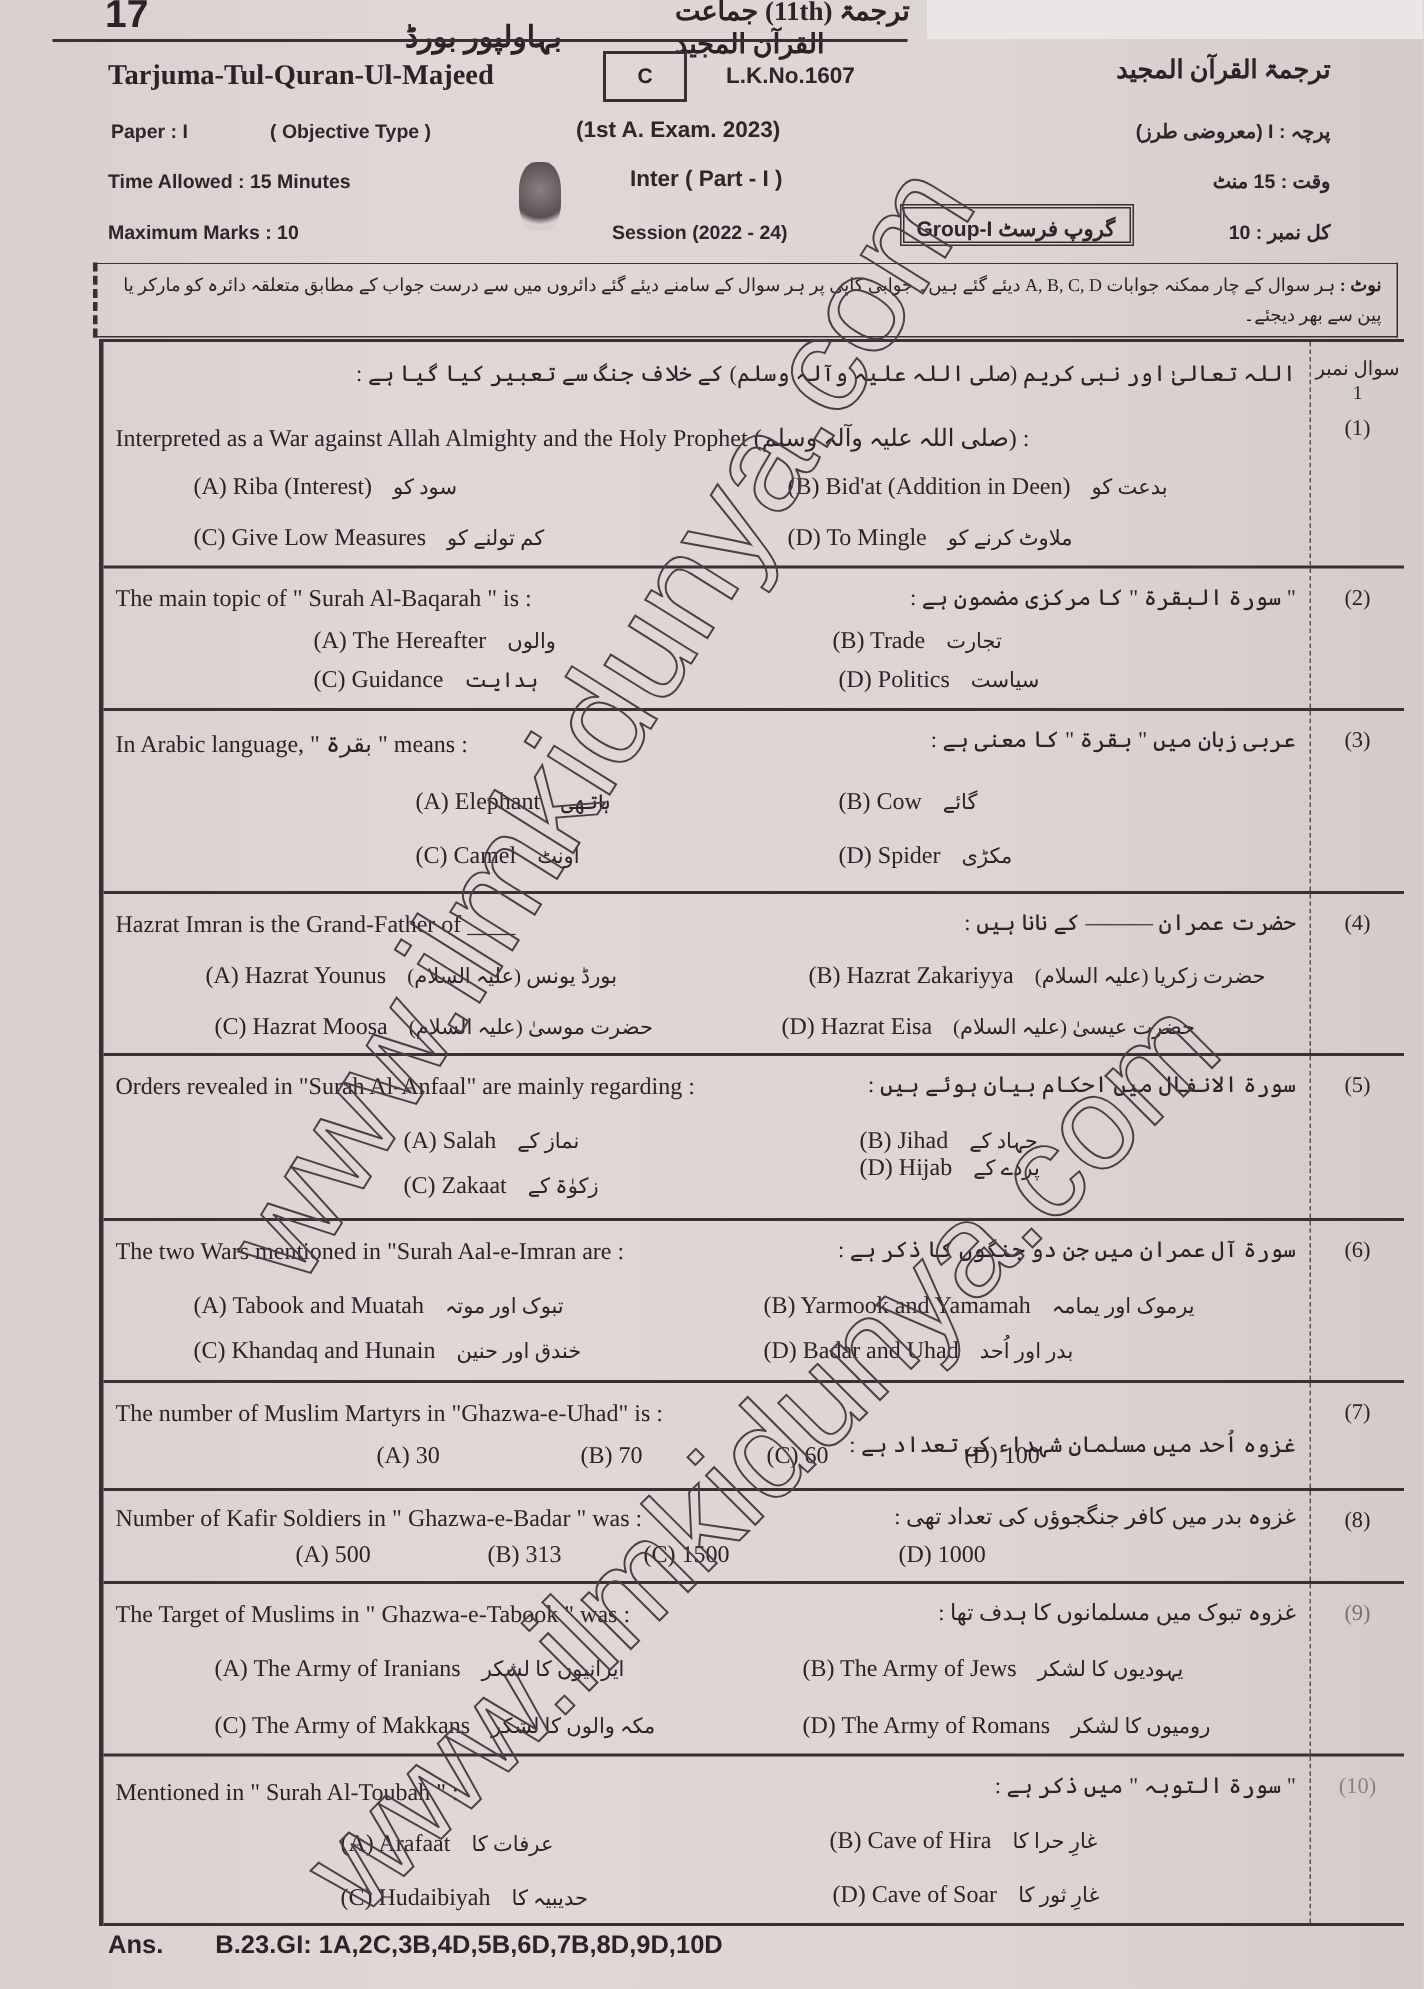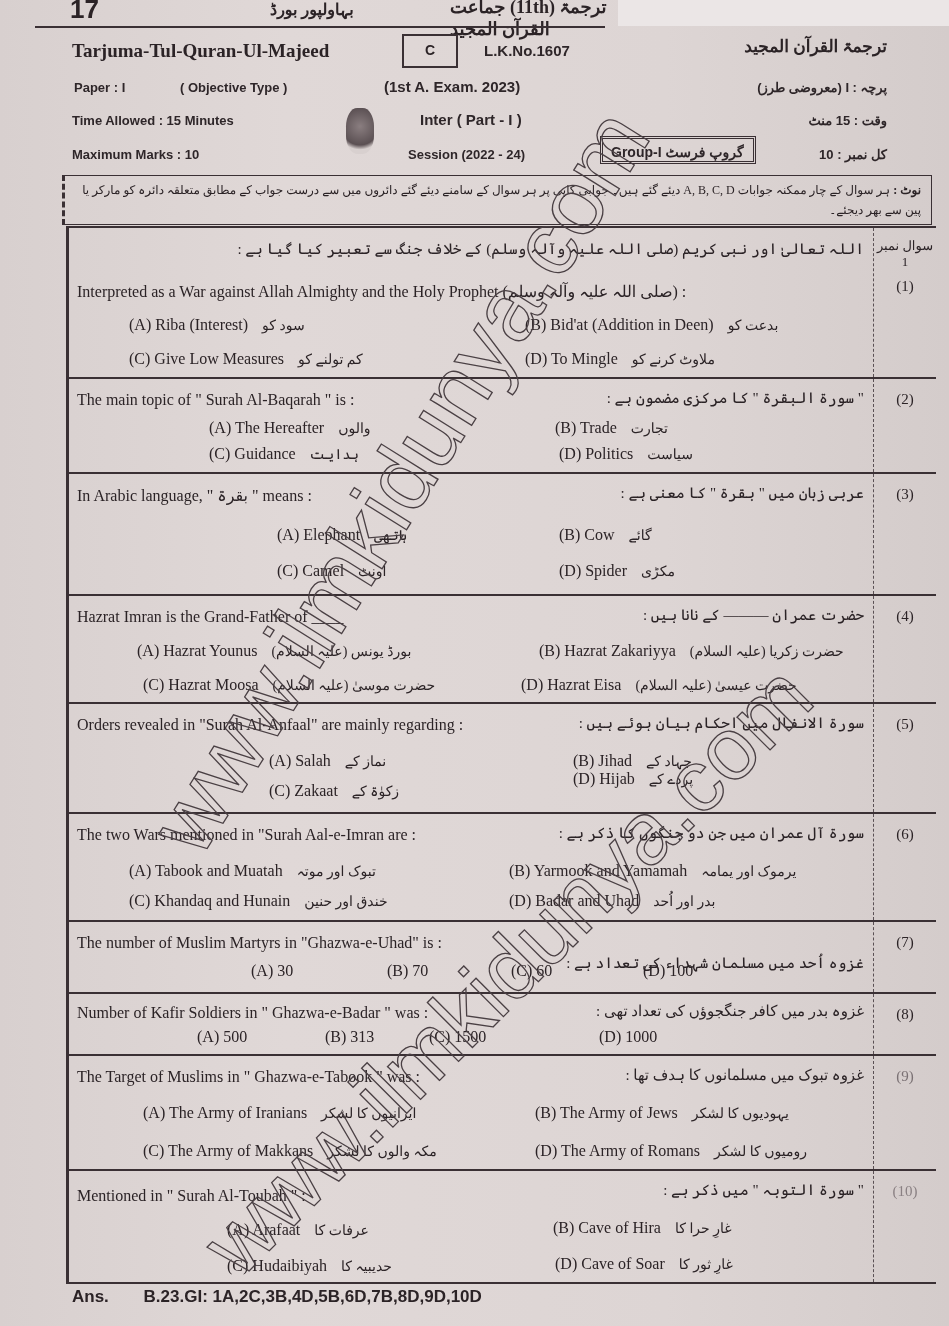--- a/index.html
+++ b/index.html
@@ -8,21 +8,21 @@
     background:#dcd4d3;
     font-family:"Liberation Serif", serif;
     color:#2b2326;
     position:relative;
   }
   .page { position:absolute; left:0; top:0; width:949px; height:1326px;
     background: linear-gradient(90deg,#d8d0cf 0%,#e0d8d7 30%,#ddd5d4 70%,#d4cccb 100%); }
   .abs { position:absolute; }
   .topbar { left:70px; top:0; width:560px; height:26px; font-size:22px; font-weight:bold; }
   .topbar .num { position:absolute; left:0; top:-6px; font-family:"Liberation Sans",sans-serif; font-size:26px; }
-  .topbar .ur1 { position:absolute; left:200px; top:0; font-size:16px; }
+  .topbar .ur1 { position:absolute; left:200px; top:12px; font-size:20px; }
   .topbar .ur2 { position:absolute; left:380px; top:-4px; font-size:18px; }
   .toprule { left:35px; top:26px; width:570px; height:2px; background:#3a3034; }
   .whitepatch { left:618px; top:0; width:331px; height:26px; background:#ebe6e6; }
   .hdr { font-family:"Liberation Sans", sans-serif; font-weight:bold; font-size:13px; color:#2e2629; }
   .title-en { left:72px; top:40px; font-family:"Liberation Serif",serif; font-size:19px; font-weight:bold; }
   .cbox { left:402px; top:34px; width:52px; height:30px; border:2px double #3a3034; text-align:center; line-height:28px; font-family:"Liberation Sans",sans-serif; font-size:14px; font-weight:bold; }
   .lkno { left:484px; top:42px; font-size:15px; }
   .title-ur { right:62px; top:36px; font-size:17px; font-weight:bold; direction:rtl; }
   .pcode { left:585px; top:70px; width:182px; height:28px; border:3px double #3a3034; text-align:center; line-height:27px; font-size:14px; }
   .group { left:600px; top:136px; width:156px; height:28px; border:3px double #3a3034; line-height:26px; padding-left:8px; box-sizing:border-box; font-size:14px; }

